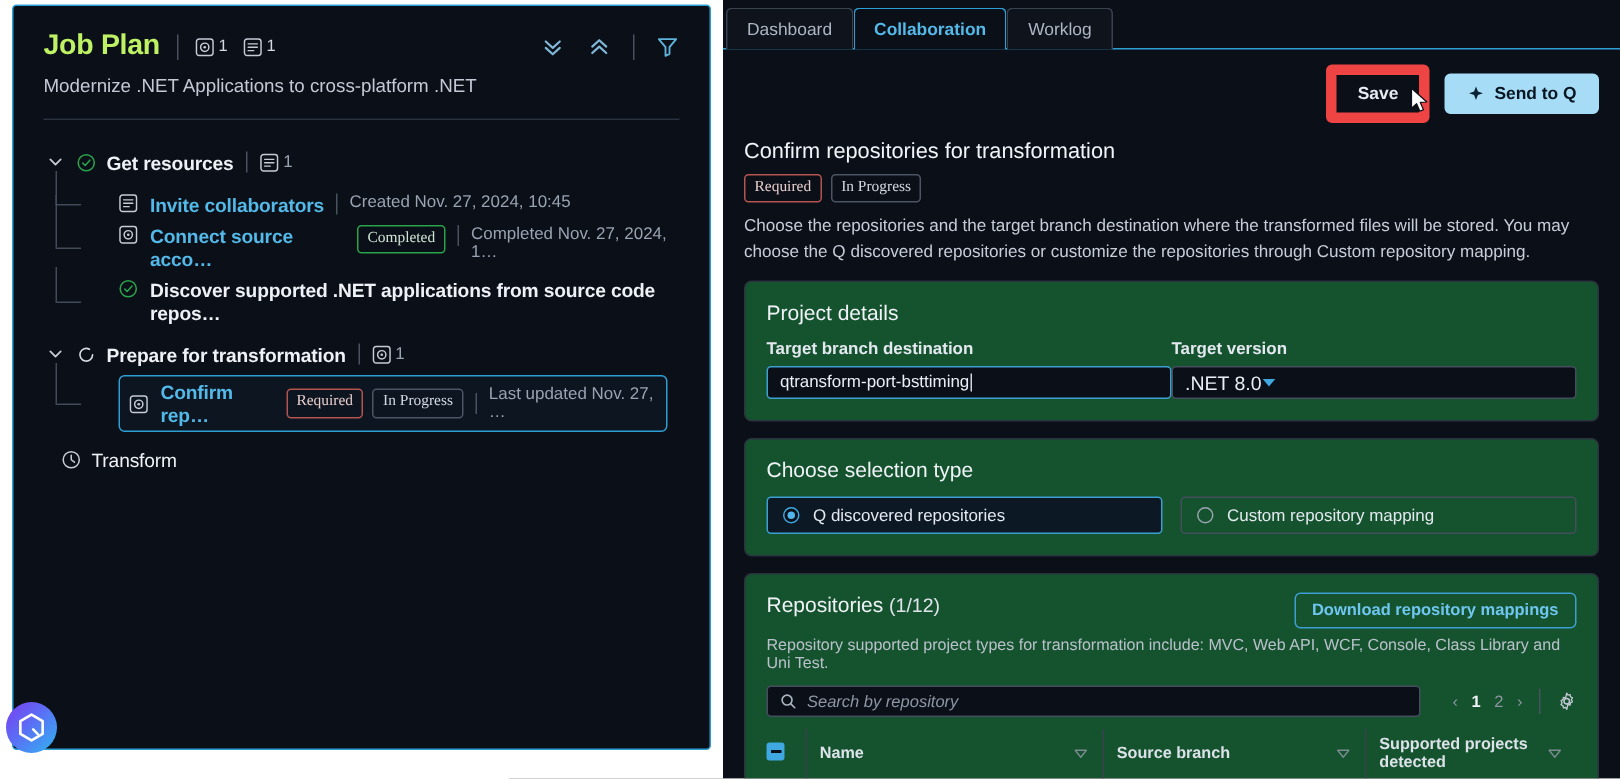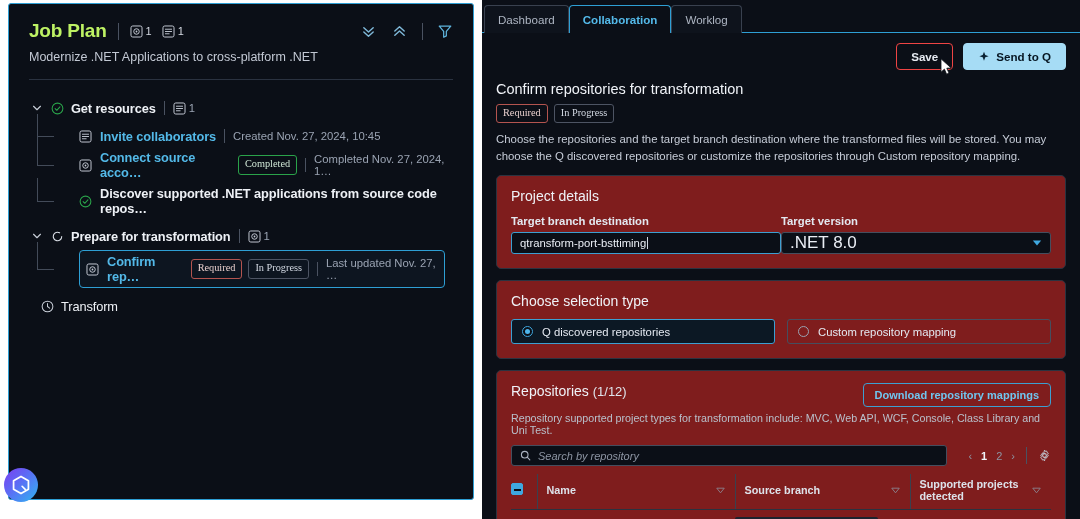--- a/index.html
+++ b/index.html
@@ -71,21 +71,21 @@
   }
   .elbow::before {
     content: ""; position: absolute; left: 0; top: -8px; bottom: 50%;
     border-left: 1px solid #434b59;
   }
   .elbow::after {
     content: ""; position: absolute; left: 0; top: 50%; width: 17px;
     border-top: 1px solid #434b59;
   }
   .elbow.tall::before { top: -20px; }
-  .child-inner { display: flex; align-items: center; padding-left: 34px; }
+  .child-inner { display: flex; align-items: flex-start; padding-left: 34px; }
   .badge {
     display: inline-block; font-size: 10.3px; line-height: 1;
     padding: 3px 6px 4px 6px; border-radius: 3px;
     border: 1px solid #4d5463; color: #d3d9e3;
     white-space: nowrap;
     font-family: Liberation Serif, serif;
   }
   .badge.ok { border-color: #2aa34a; color: #cfe6d5; }
   .badge.req { border-color: #b4544f; color: #e8cfcd; }
   .selected-row {
@@ -124,37 +124,37 @@
     display: flex; justify-content: flex-end; align-items: center;
     gap: 10px; padding: 10px 14px 0 0;
   }
   .btn {
     font-size: 11.6px; font-weight: bold;
     border-radius: 4px; cursor: pointer;
     padding: 5px 14px; line-height: 1.3;
   }
   .btn-secondary {
     background: transparent; color: #e6eaf1;
-    border: 1px solid #ef4444;
+    border: 7px solid #ef4444;
   }
   .btn-primary {
     background: #a6dcf5; color: #061521; border: 1px solid #a6dcf5;
     display: flex; align-items: center; gap: 6px;
   }
   .rp-body { padding: 11px 14px 0 14px; }
   .rp-title { font-size: 14.5px; color: #f0f3f8; }
   .rp-badges { display: flex; gap: 6px; margin-top: 7px; }
   .rp-desc {
     font-size: 11.4px; color: #c7cdd8; line-height: 1.45;
     margin-top: 8px; max-width: 565px;
   }
 
   .card {
     border: 1px solid #2b3340; border-radius: 5px;
-    background: #7f1d1d; margin-top: 11px;
+    background: #14532d; margin-top: 11px;
     padding: 12px 14px 14px 14px;
   }
   .card-title { font-size: 14px; color: #eff2f7; }
   .field-grid {
     display: grid; grid-template-columns: 1fr 1fr; gap: 0;
     margin-top: 11px;
   }
   .field-label {
     font-size: 11.3px; font-weight: bold; color: #e3e8f0; margin-bottom: 5px;
   }
@@ -166,23 +166,23 @@
     outline: none;
     display: flex; align-items: center;
   }
   .caret {
     display: inline-block; width: 1px; height: 12px;
     background: #cfd6e0; margin-left: 1px;
   }
   .select-box {
     width: 100%; height: 22px;
     background: #0b0f17; border: 1px solid #454e5e; border-radius: 3px;
-    color: #e9edf4; font-size: 17px;
+    color: #e9edf4; font-size: 13px;
     padding: 3px 8px; display: flex; align-items: center;
-    justify-content: space-between; cursor: pointer;
+    justify-content: flex-start; cursor: pointer;
   }
   .radio-grid {
     display: grid; grid-template-columns: 1fr 1fr; gap: 12px; margin-top: 10px;
   }
   .radio-tile {
     height: 25px; border: 1px solid #454e5e; border-radius: 3px;
     display: flex; align-items: center; padding: 0 10px; gap: 9px;
     font-size: 11.3px; color: #e4e9f1; cursor: pointer;
   }
   .radio-tile.sel { border-color: #3d9fd1; background: #0c1824; }

